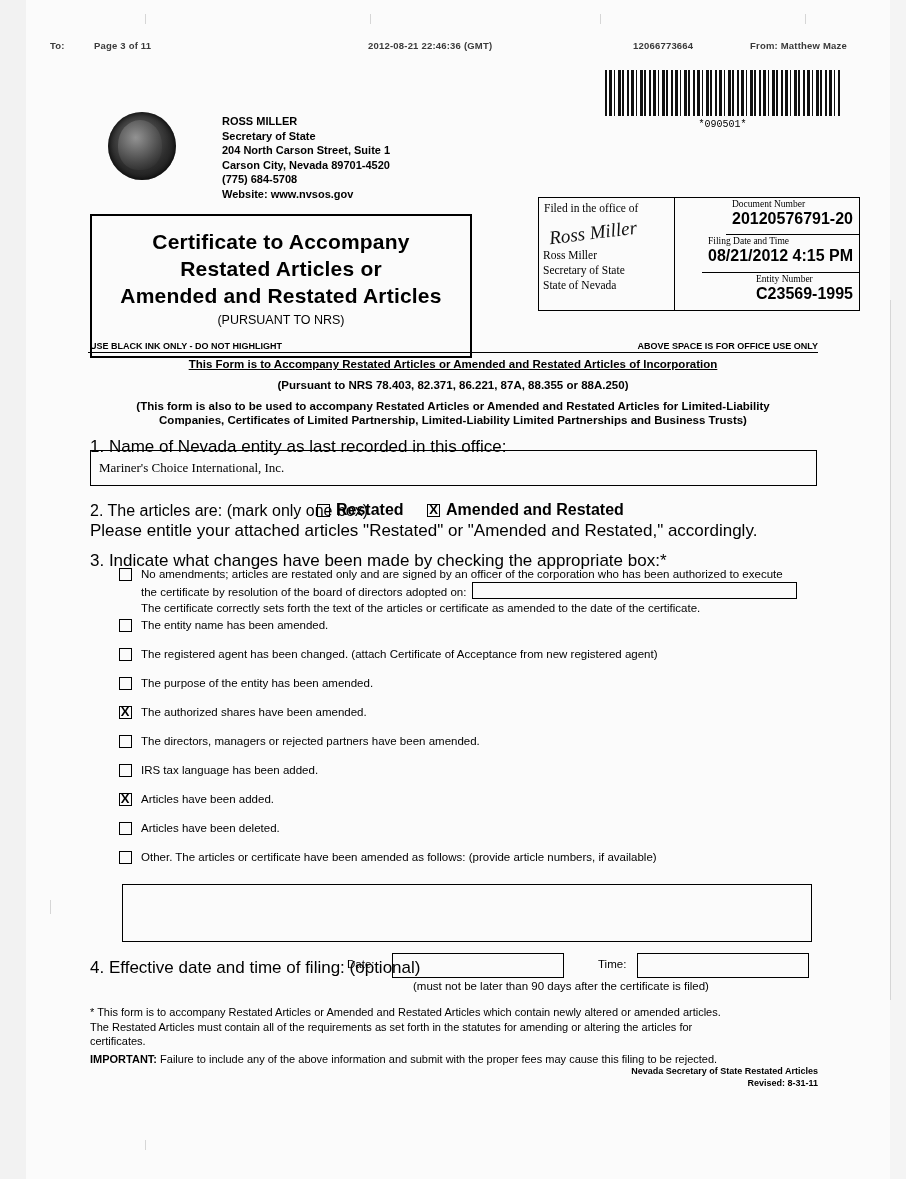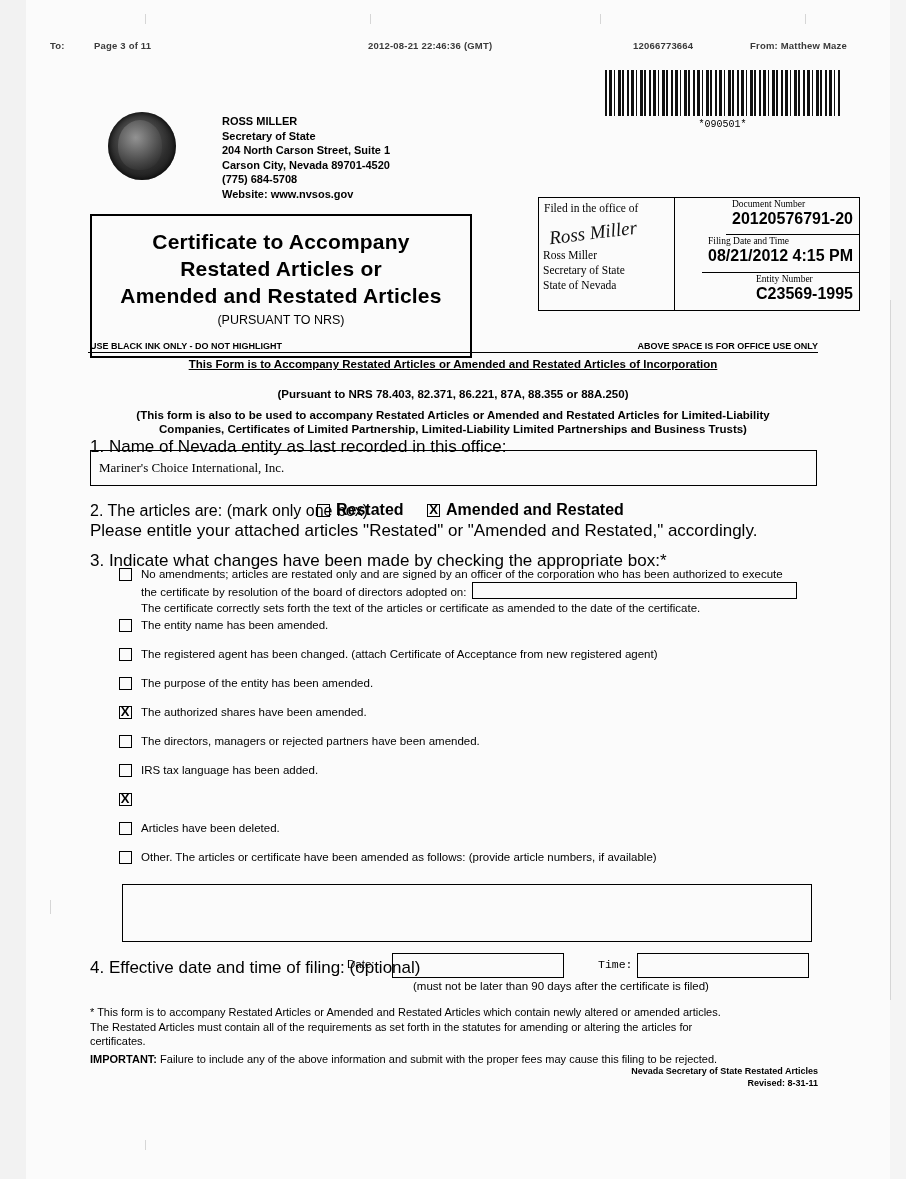--- a/index.html
+++ b/index.html
@@ -192,21 +192,21 @@
 
   .headline {
     position: absolute;
     left: 88px; top: 358px;
     width: 730px;
     text-align: center;
     font-size: 11.5px;
     font-weight: bold;
   }
   .headline .u { text-decoration: underline; }
-  .headline .l2 { margin-top: 18px; }
+  .headline .l2 { margin-top: 9px; }
   .headline .l3 { margin-top: 8px; line-height: 15px; }
 
   .sec {
     position: absolute;
     font-size: 17px;
   }
   #sec1 { left: 90px; top: 437px; }
   .bigfield {
     position: absolute;
     left: 90px; top: 450px;
@@ -292,21 +292,21 @@
     border: 1px solid #000;
     box-sizing: border-box;
   }
 
   #sec4 { left: 90px; top: 958px; }
   .datelbl { position: absolute; left: 347px; top: 958px; font-size: 11.5px; }
   .datefield {
     position: absolute; left: 392px; top: 953px;
     width: 170px; height: 23px; border: 1px solid #000;
   }
-  .timelbl { position: absolute; left: 598px; top: 958px; font-size: 11.5px; font-family: Liberation Mono, monospace; }
+  .timelbl { position: absolute; left: 598px; top: 958px; font-size: 11.5px; }
   .timefield {
     position: absolute; left: 637px; top: 953px;
     width: 170px; height: 23px; border: 1px solid #000;
   }
   .notlater {
     position: absolute; left: 413px; top: 980px;
     font-size: 11.5px;
   }
 
   .foot {
@@ -467,20 +467,21 @@
       <span class="txt">The directors, managers or rejected partners have been amended.</span>
     </div>
 
     <div class="chk">
       <span class="box"></span>
       <span class="txt">IRS tax language has been added.</span>
     </div>
 
     <div class="chk">
       <span class="box x"></span>
+      <span class="txt">Articles have been added.</span>
     </div>
 
     <div class="chk">
       <span class="box"></span>
       <span class="txt">Articles have been deleted.</span>
     </div>
 
     <div class="chk">
       <span class="box"></span>
       <span class="txt">Other. The articles or certificate have been amended as follows: (provide article numbers, if available)</span>

